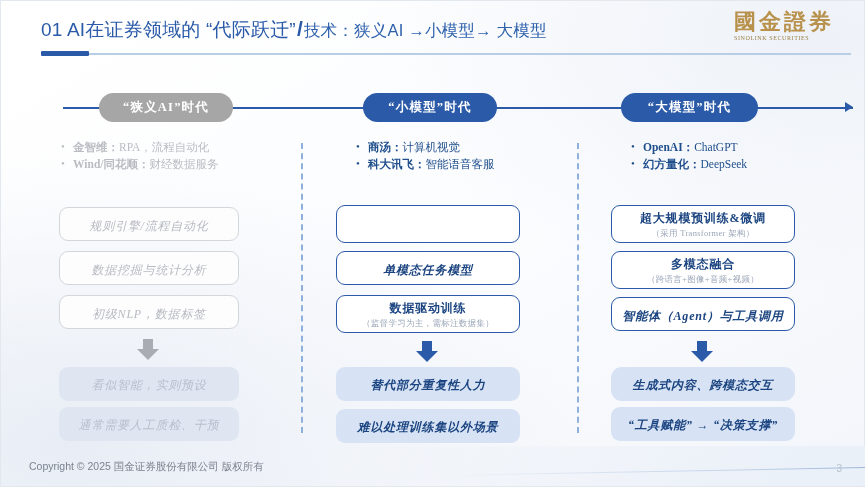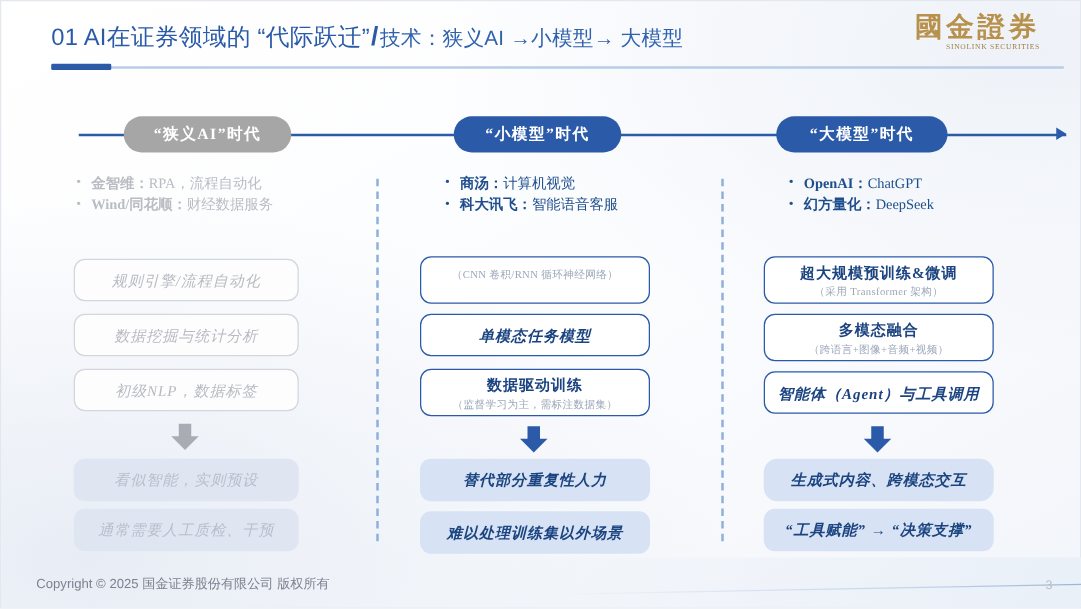--- a/index.html
+++ b/index.html
@@ -32,22 +32,22 @@
   .title-rule-thin{
     position:absolute;left:40px;top:52px;width:810px;height:2px;
     background:#b8cde6;
   }
   .title-rule-thick{
     position:absolute;left:40px;top:50px;width:48px;height:5px;
     background:#2a5aa8;border-radius:1px;
   }
 
   .logo{
-    position:absolute;right:32px;top:8px;width:112px;height:46px;
-    text-align:right;color:#b08d47;
+    position:absolute;right:18px;top:8px;width:112px;height:46px;
+    text-align:left;color:#b08d47;
   }
   .logo .cn{
     font-family:"Liberation Serif","DejaVu Serif",serif;
     font-size:22px;letter-spacing:3px;line-height:25px;
     color:#b8924c;font-weight:bold;
   }
   .logo .en{
     font-size:6px;letter-spacing:.6px;color:#9c7f45;margin-top:1px;
     font-family:"Liberation Serif",serif;
   }
@@ -239,21 +239,20 @@
     <div class="bullets" style="padding-left:18px;">
       <div class="bullet">
         <span class="b">商汤：</span><span>计算机视觉</span>
       </div>
       <div class="bullet">
         <span class="b">科大讯飞：</span><span>智能语音客服</span>
       </div>
     </div>
 
     <div class="box outline-blue h2line" style="top:66px;">
-      <div class="sub">（CNN 卷积/RNN 循环神经网络）</div>
     </div>
     <div class="box outline-blue h1line" style="top:112px;">
       <span class="main">单模态任务模型</span>
     </div>
     <div class="box outline-blue h2line" style="top:156px;">
       <div class="main">数据驱动训练</div>
       <div class="sub">（监督学习为主，需标注数据集）</div>
     </div>
 
     <div class="arrow-down" style="top:202px;left:80px;">

